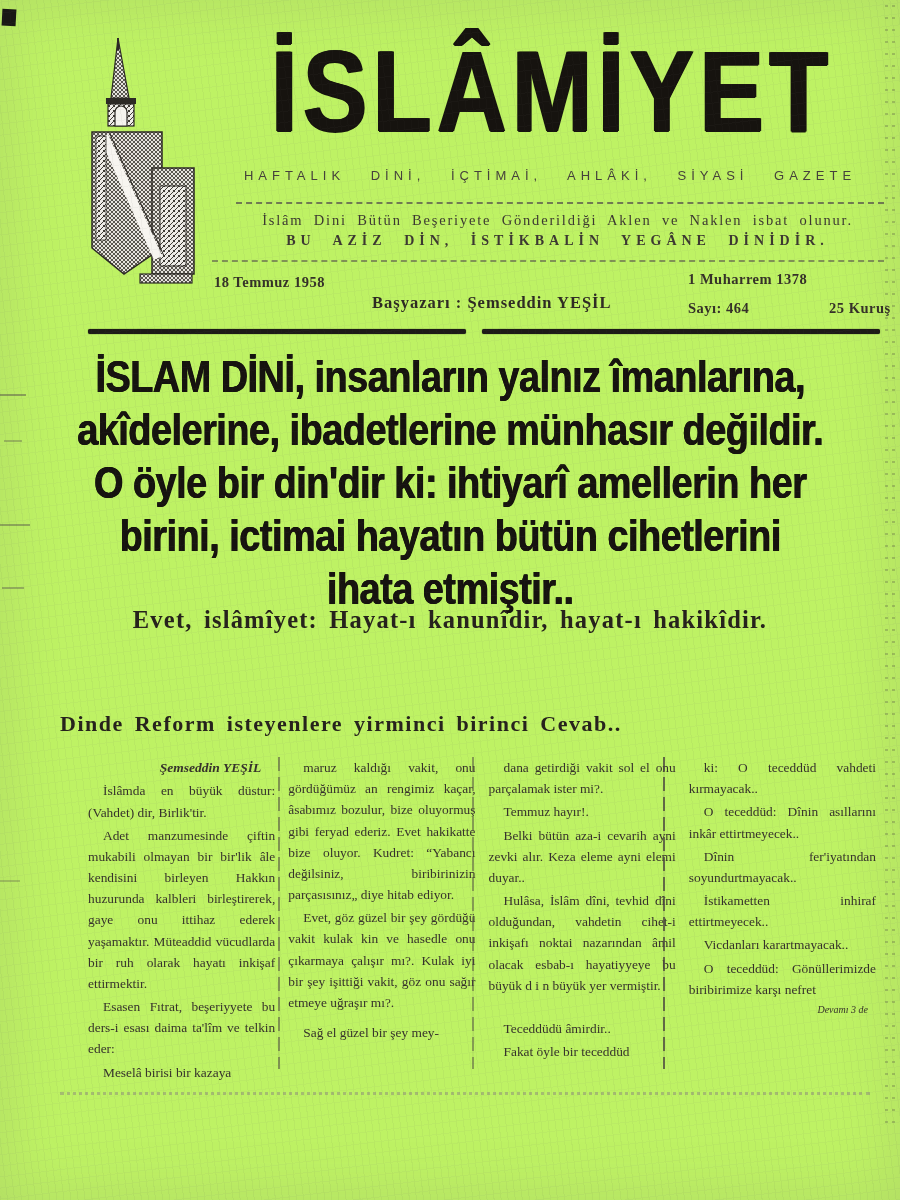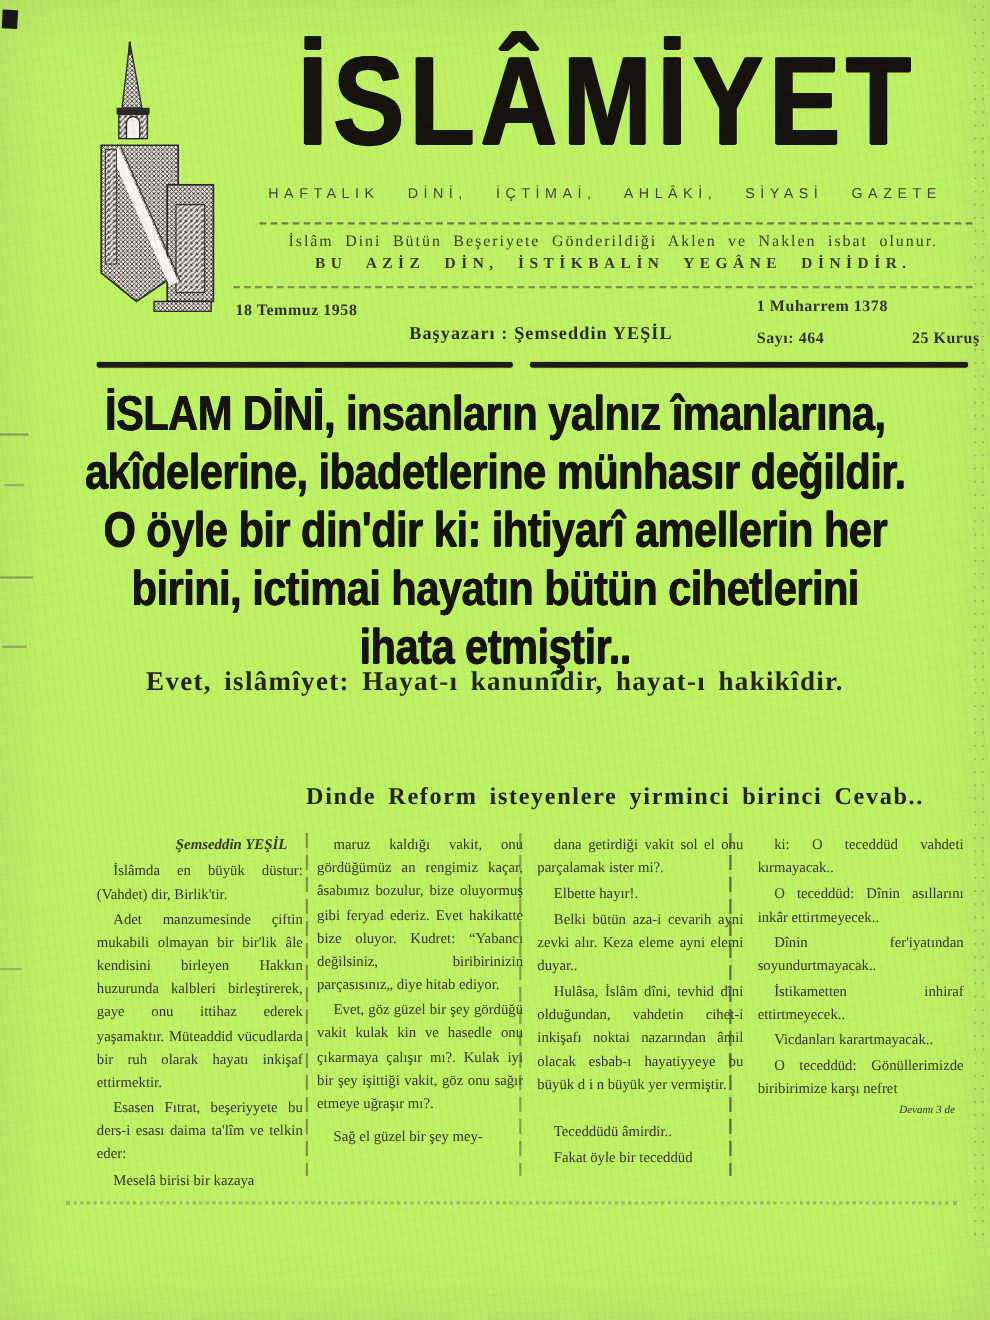--- a/index.html
+++ b/index.html
@@ -59,21 +59,21 @@
     font-size:39px; letter-spacing:-0.5px; line-height:53px; color:#16130f;
     white-space:nowrap; transform:scale(.97,1.14); transform-origin:center;
     text-shadow:.7px 0 0 #16130f, 0 .5px 0 #16130f;
   }
   .subheadline{position:absolute; left:60px; top:603px; width:780px; text-align:center;}
   .subheadline .shl{
     font-size:24.5px; font-weight:700; line-height:33px; letter-spacing:1.2px;
     word-spacing:4px; color:#26221c;
   }
   .section-heading{
-    position:absolute; left:60px; top:711px; width:780px; margin:0; text-align:right;
+    position:absolute; left:60px; top:711px; width:780px; margin:0; text-align:left;
     font-size:22px; font-weight:700; letter-spacing:1.5px; word-spacing:4px; color:#26221c;
   }
   
   .columns{position:absolute; left:88px; top:757px; width:788px; display:flex; gap:13px;}
   .col{width:188px; font-size:13.4px; line-height:1.58; text-align:justify; color:#36322b;}
   .col p{margin:0 0 2px; text-indent:15px;}
   .byline{font-style:italic; font-weight:700; text-align:right; padding-right:14px; margin:0 0 4px; text-indent:0; font-size:13.5px;}
   .mt-sm{margin-top:9px !important;}
   .mt-lg{margin-top:22px !important;}
   .continuation{font-style:italic; text-align:right; padding-right:8px; text-indent:0; font-size:10px; margin-top:2px;}
@@ -173,21 +173,21 @@
       <p>Esasen Fıtrat, beşeriyyete bu ders-i esası daima ta'lîm ve telkin eder:</p>
       <p>Meselâ birisi bir kazaya</p>
     </div>
     <div class="col">
       <p>maruz kaldığı vakit, onu gördüğümüz an rengimiz kaçar, âsabımız bozulur, bize oluyormuş gibi feryad ederiz. Evet hakikatte bize oluyor. Kudret: “Yabancı değilsiniz, biribirinizin parçasısınız„ diye hitab ediyor.</p>
       <p>Evet, göz güzel bir şey gördüğü vakit kulak kin ve hasedle onu çıkarmaya çalışır mı?. Kulak iyi bir şey işittiği vakit, göz onu sağır etmeye uğraşır mı?.</p>
       <p class="mt-sm">Sağ el güzel bir şey mey-</p>
     </div>
     <div class="col">
       <p>dana getirdiği vakit sol el onu parçalamak ister mi?.</p>
-      <p>Elbette hayır!.</p>
+      <p>Temmuz hayır!.</p>
       <p>Belki bütün aza-i cevarih ayni zevki alır. Keza eleme ayni elemi duyar..</p>
       <p>Hulâsa, İslâm dîni, tevhid dîni olduğundan, vahdetin cihet-i inkişafı noktai nazarından âmil olacak esbab-ı hayatiyyeye bu büyük d i n büyük yer vermiştir.</p>
       <p class="mt-lg">Teceddüdü âmirdir..</p>
       <p>Fakat öyle bir teceddüd</p>
     </div>
     <div class="col">
       <p>ki: O teceddüd vahdeti kırmayacak..</p>
       <p>O teceddüd: Dînin asıllarını inkâr ettirtmeyecek..</p>
       <p>Dînin fer'iyatından soyundurtmayacak..</p>
       <p>İstikametten inhiraf ettirtmeyecek..</p>

